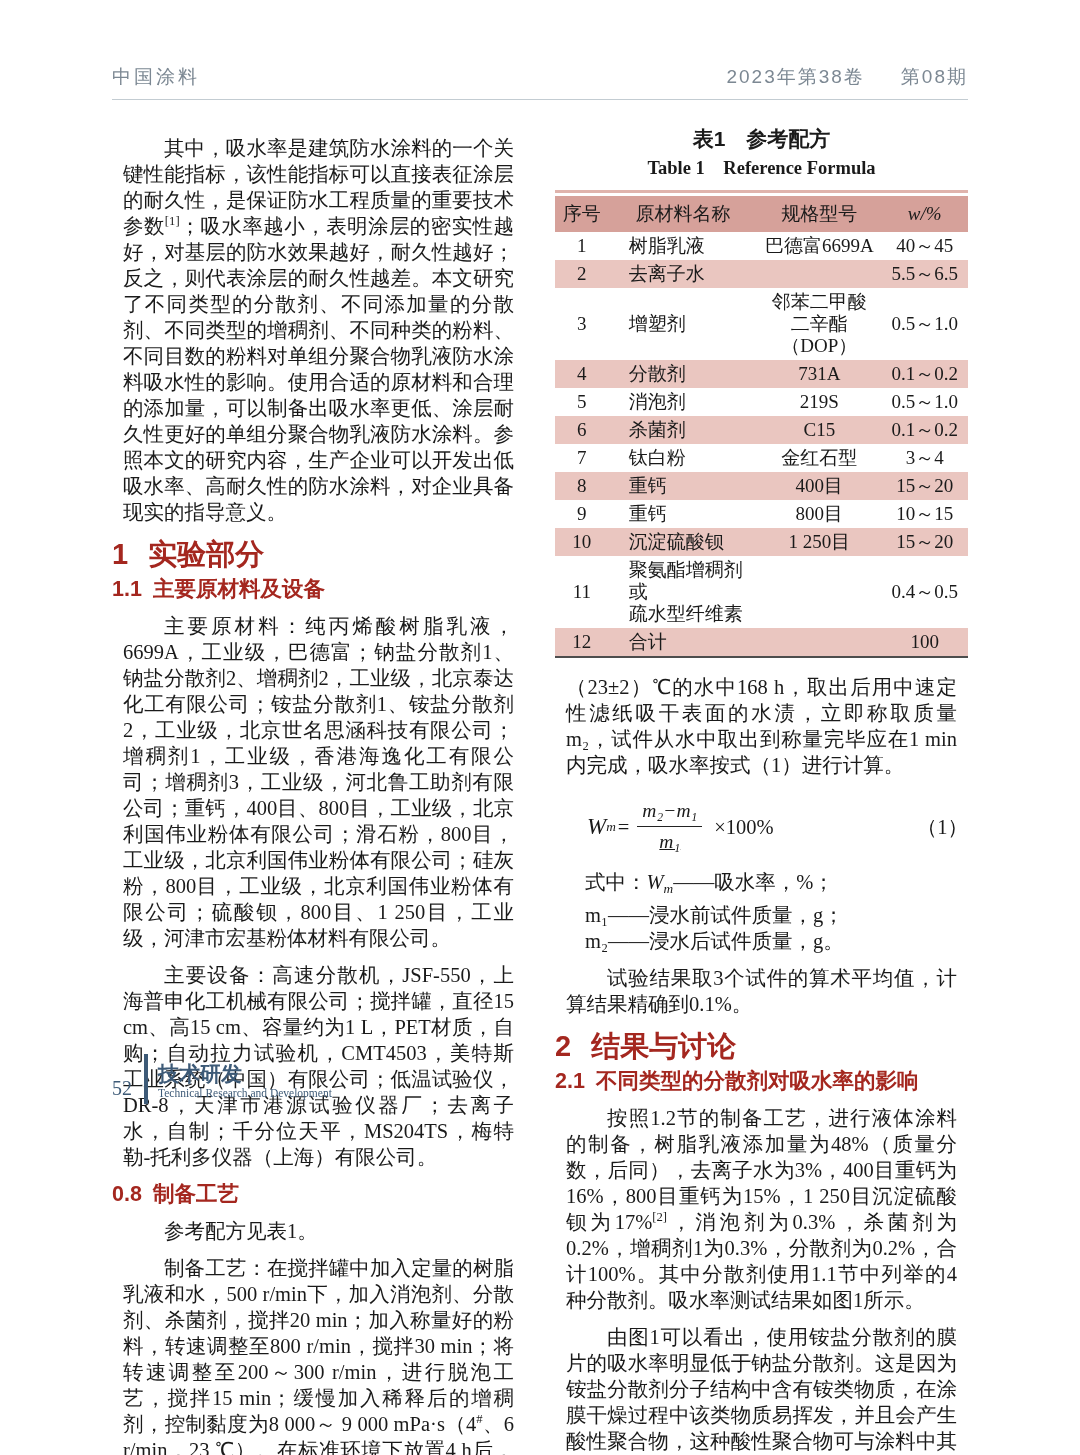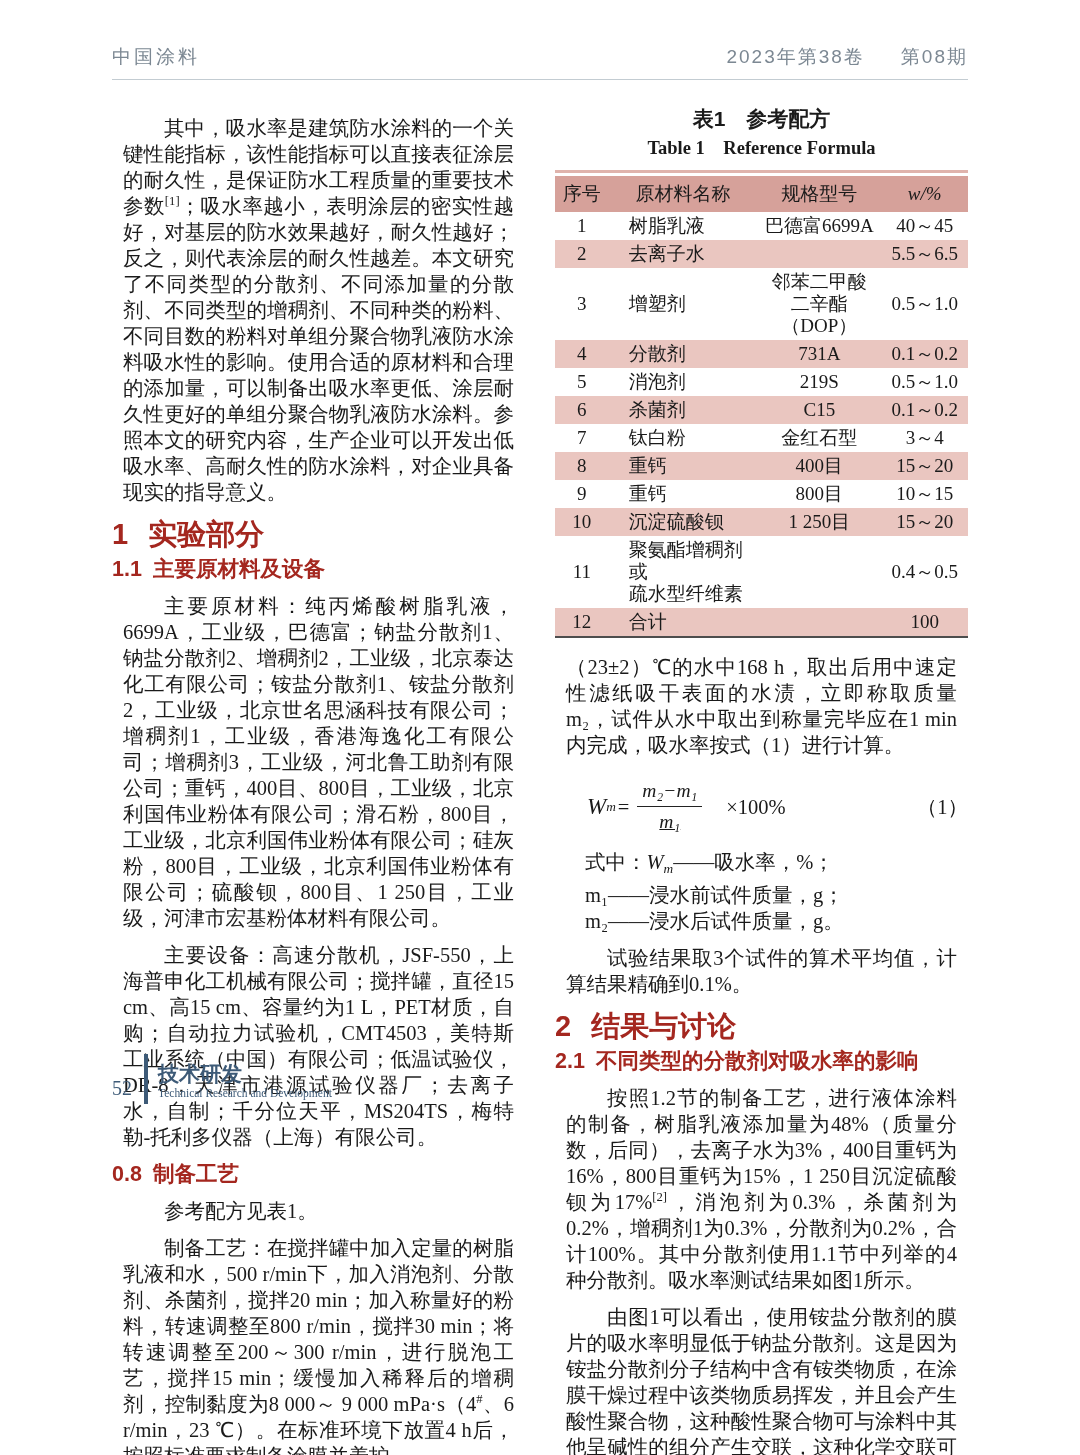--- a/index.html
+++ b/index.html
@@ -1,20 +1,20 @@
 <!DOCTYPE html>
 <html><head>
 <meta charset="utf-8">
 <style>
   html,body { margin:0; padding:0; }
   body {
     width:1080px; height:1455px; background:#ffffff; overflow:hidden;
     font-family:"Liberation Serif", serif; color:#1a1a1a;
   }
-  .page { position:relative; width:1080px; height:1140px; box-sizing:border-box; padding:44px 112px 0 112px; }
+  .page { position:relative; width:1080px; height:1140px; box-sizing:border-box; padding:64px 112px 0 112px; }
 
   
   .pg-header {
     display:flex; justify-content:space-between; align-items:flex-end;
     color:#7c8893; font-family:"Liberation Sans", sans-serif;
     font-size:19px; letter-spacing:3px;
     padding-bottom:9px; border-bottom:1.5px solid #c3ccd2;
   }
   .pg-header .issue-group { display:flex; gap:36px; letter-spacing:2px;text-align:center; }
 
@@ -48,21 +48,21 @@
   table.ref tr.shaded { background:#eac6c0; }
 
   
   .formula { display:flex; align-items:center; margin:20px 0 14px; padding-left:32px; }
   .fvar { font-style:italic; font-family:"Liberation Serif", serif; }
   .fsub { font-style:italic; font-size:0.65em; vertical-align:-0.3em; }
   .f-eq { margin:0 4px 0 2px; }
   .frac { display:inline-flex; flex-direction:column; text-align:center; margin:0 8px 0 4px; font-size:19.5px; }
   .frac .num { border-bottom:1.6px solid #222; padding:0 5px 2px; }
   .frac .den { padding-top:2px;text-decoration:underline; }
-  .f-suffix { margin-left:16px; }
+  .f-suffix { margin-left:4px; }
   .f-tag { margin-left:auto; }
   .where { margin:0; text-indent:0; padding-left:30px; }
 
   
   .pg-footer { position:absolute; left:112px; bottom:36px; display:flex; align-items:stretch; color:#3d5a77; height:50px; }
   .pg-num { font-size:20px; align-self:flex-end; margin-right:12px; padding-bottom:4px; }
   .f-bar { width:4px; background:#3d5a77; margin-right:10px; }
   .f-labels { display:flex; flex-direction:column; justify-content:flex-end; padding-bottom:3px; }
   .f-cn { font-family:"Liberation Sans", sans-serif; font-weight:bold; font-size:21px; line-height:25px; }
   .f-en { font-size:11.5px; line-height:15px; }

